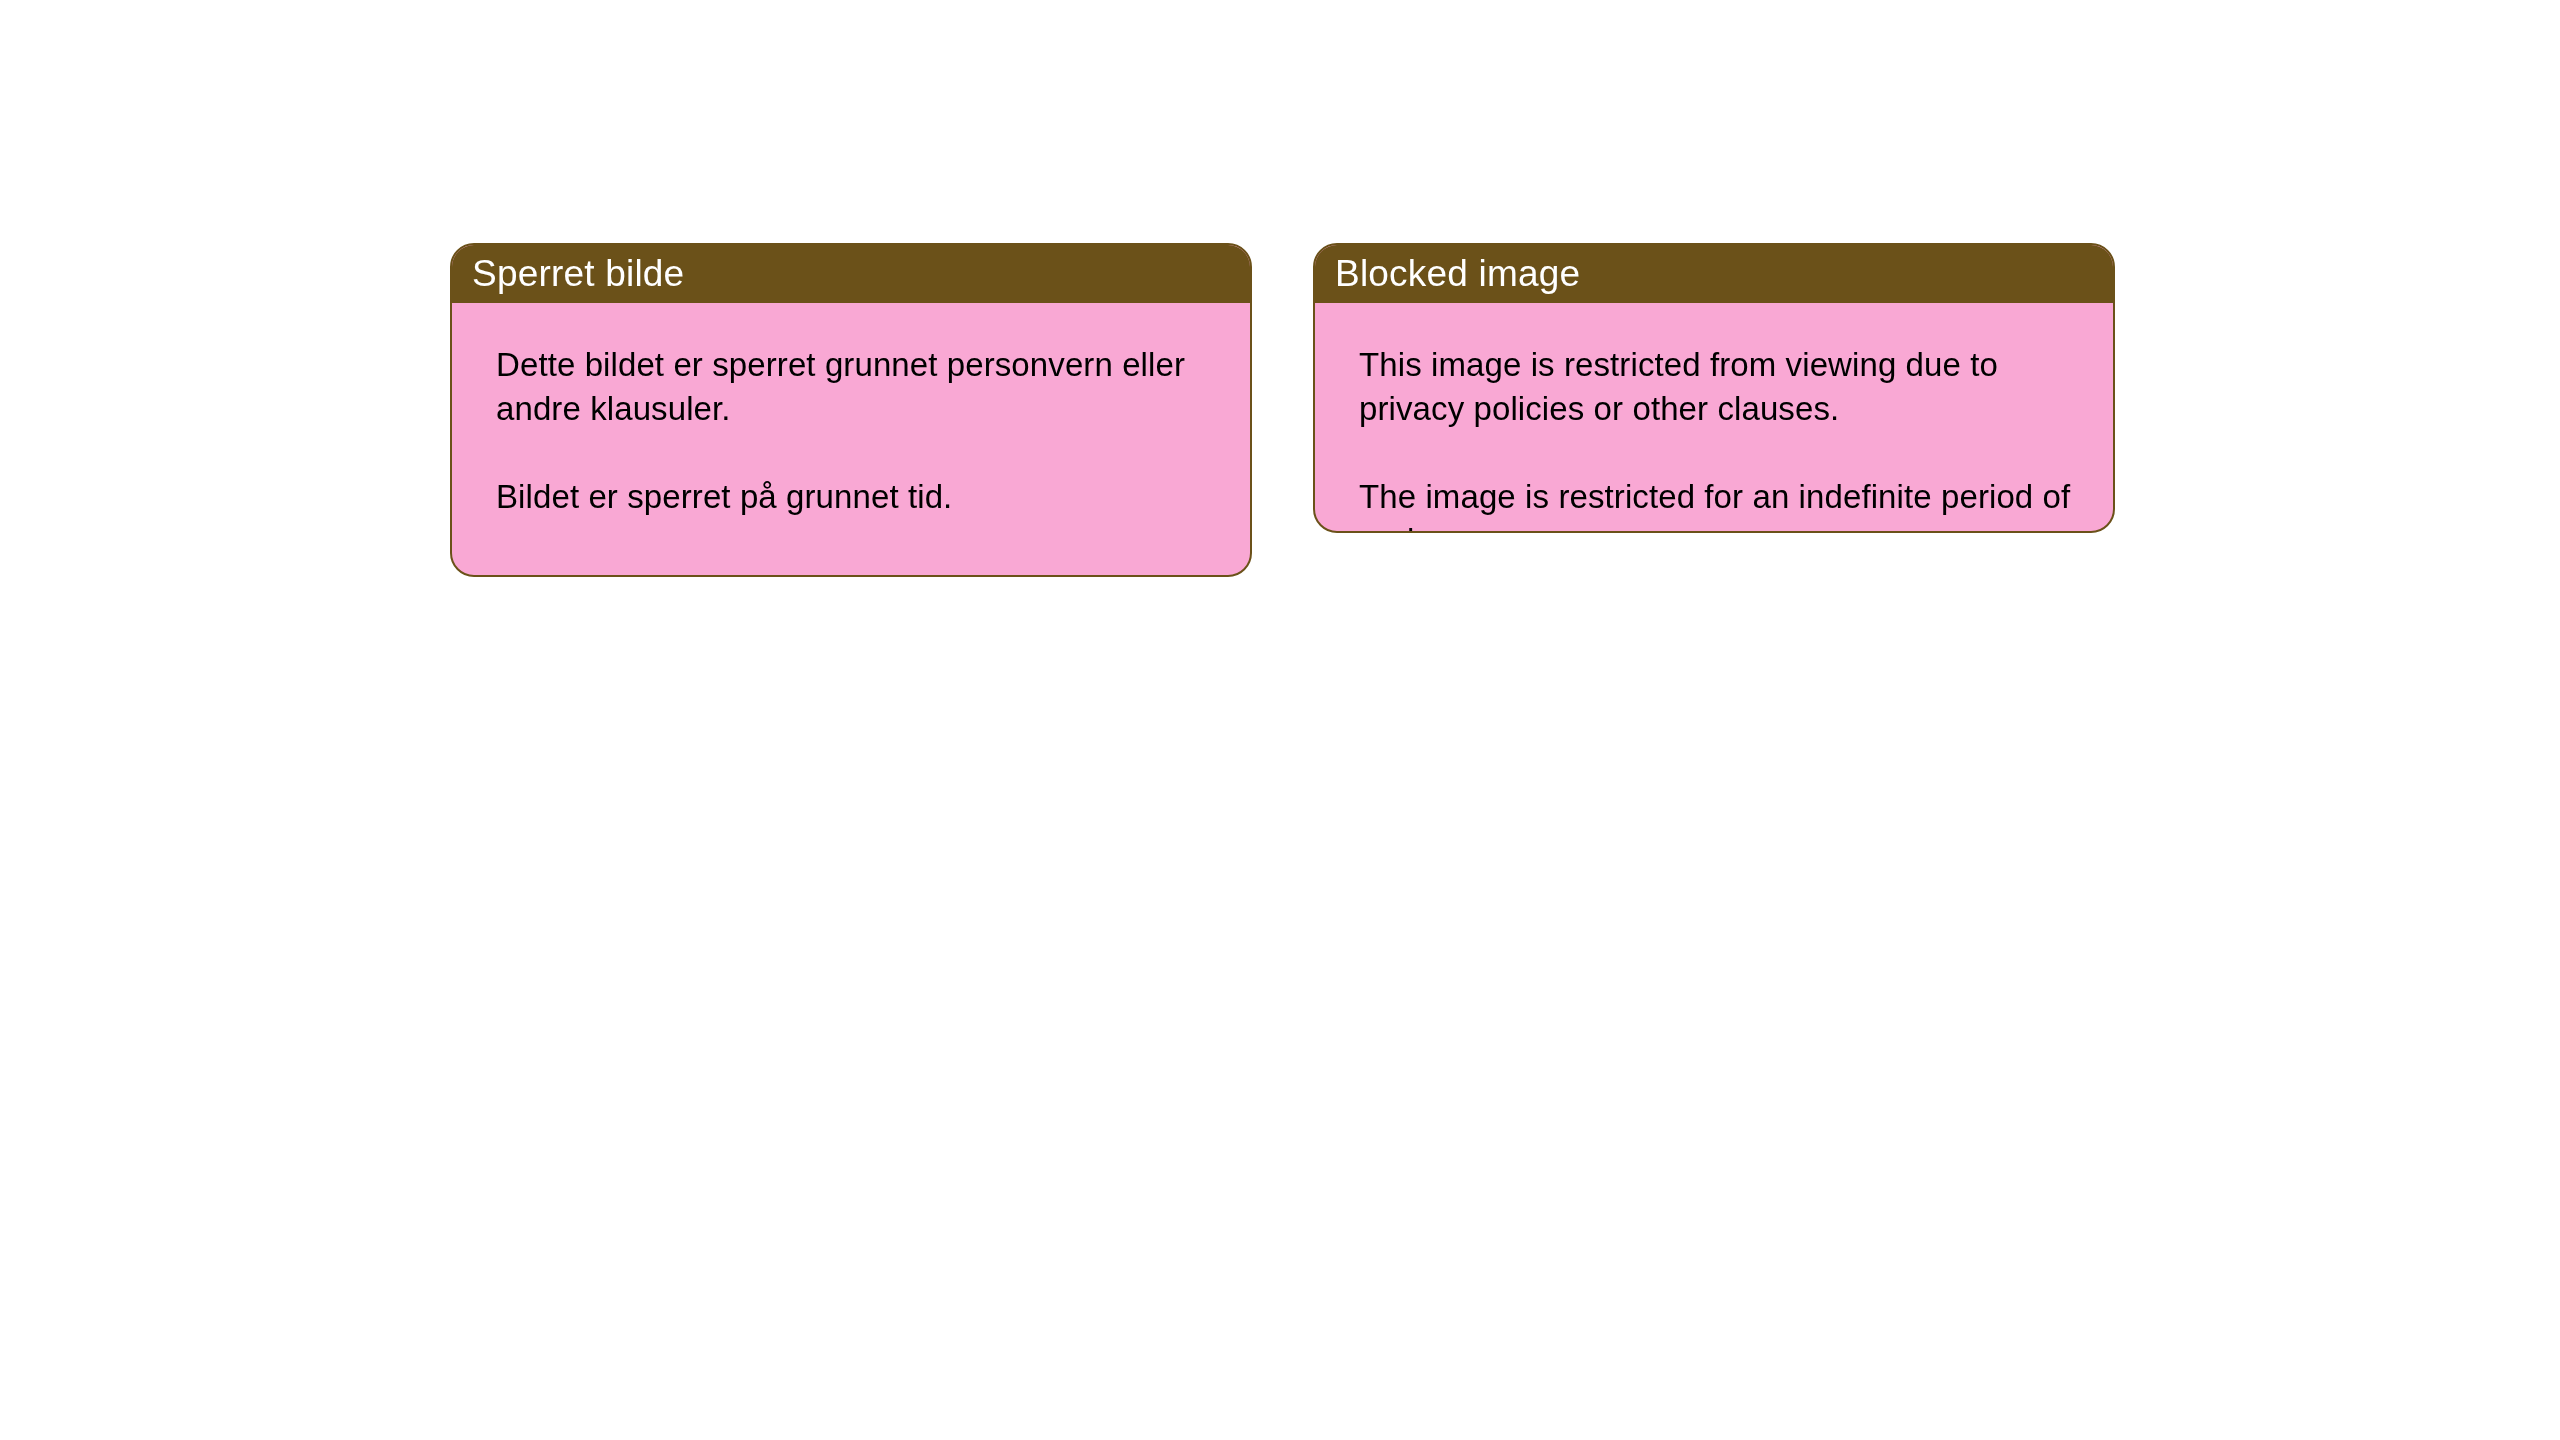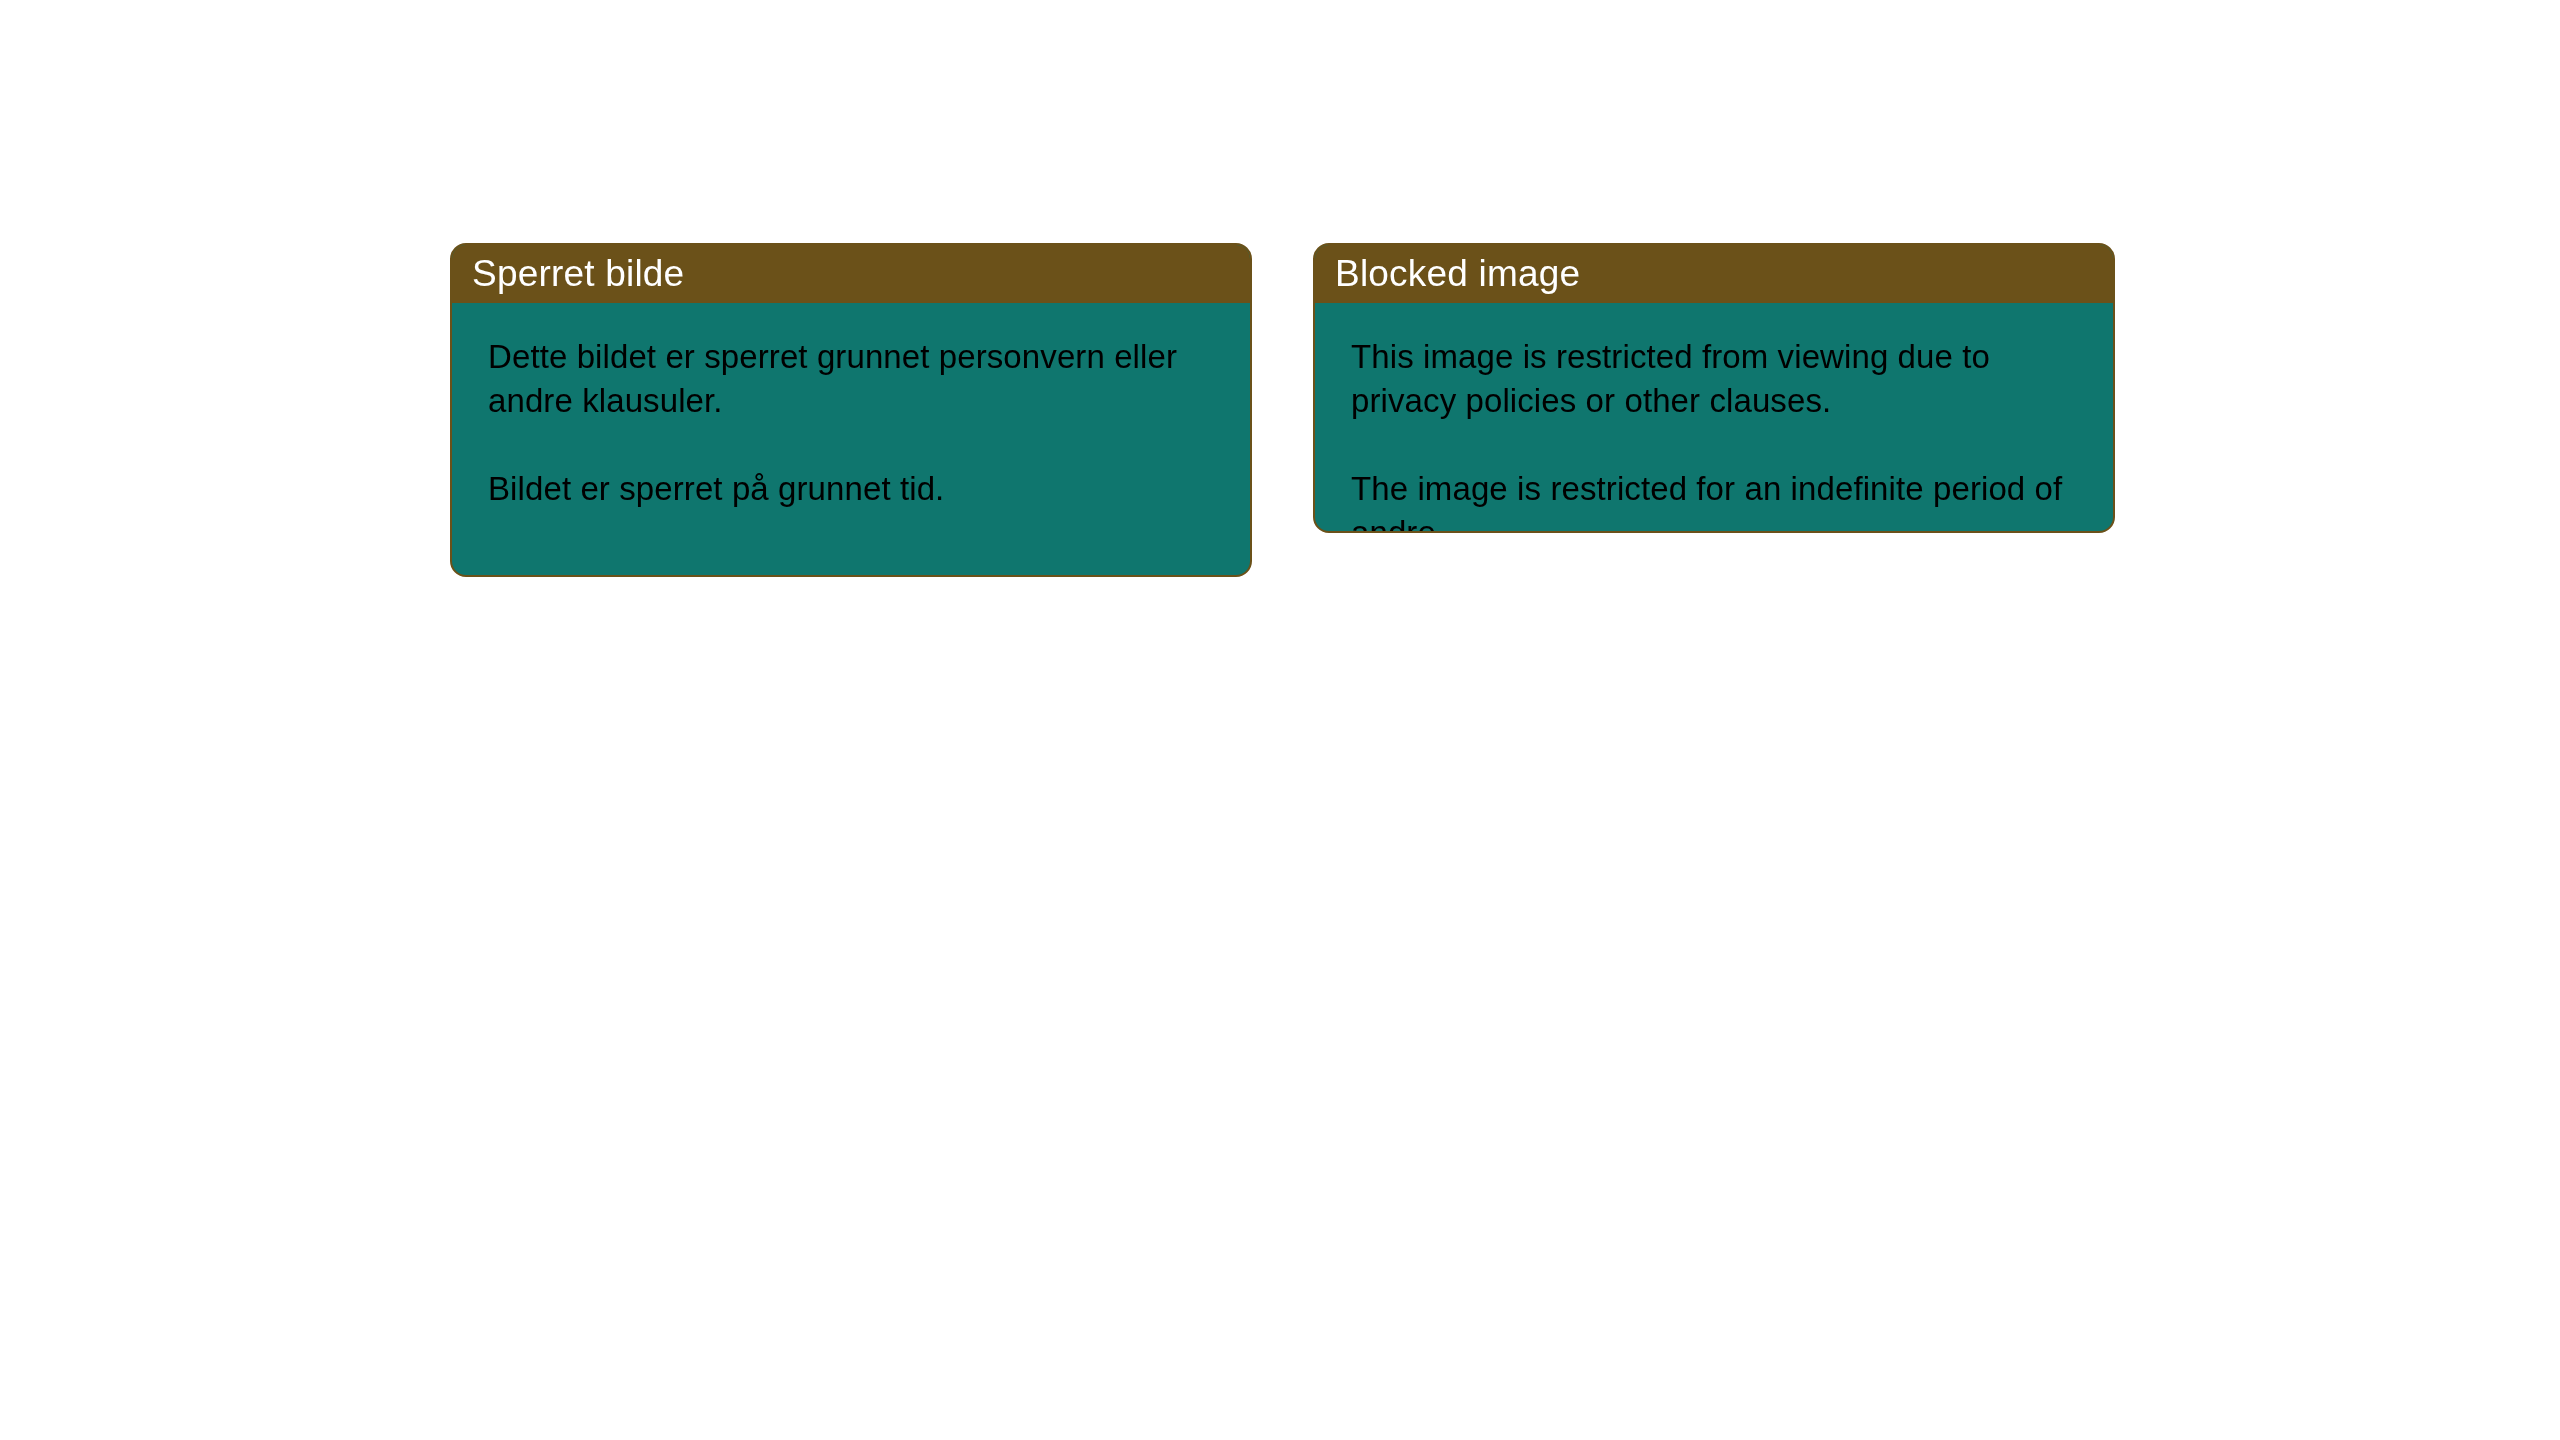--- a/index.html
+++ b/index.html
@@ -16,23 +16,23 @@
     -webkit-font-smoothing: antialiased;
   }
 
   .stage {
     position: absolute;
     inset: 0;
   }
 
   .notice-card {
     position: absolute;
-    background: #0f766e;
+    background: #f9a8d4;
     border: 2px solid #6b5119;
-    border-radius: 16px;
+    border-radius: 24px;
     box-sizing: border-box;
     overflow: hidden;
   }
 
   .card-left {
     left: 450px;
     top: 243px;
     width: 802px;
     height: 334px;
   }
@@ -68,21 +68,21 @@
   .card-body {
     padding: 24px 26px 0 28px;
     box-sizing: border-box;
   }
 
   .card-paragraph {
     color: #000000;
     font-size: 33px;
     font-weight: 400;
     line-height: 44px;
-    margin: 8px;
+    margin: 16px;
     letter-spacing: 0.1px;
   }
 
   .card-paragraph + .card-paragraph {
     margin-top: 44px;
   }
 </style>
 </head>
 <body>
 

